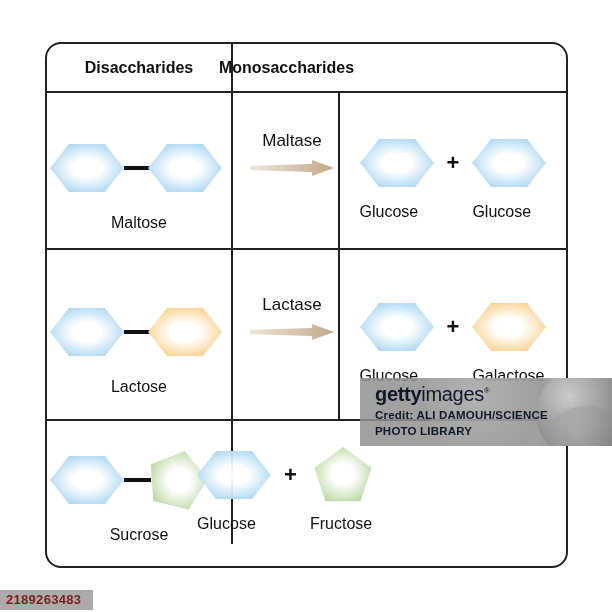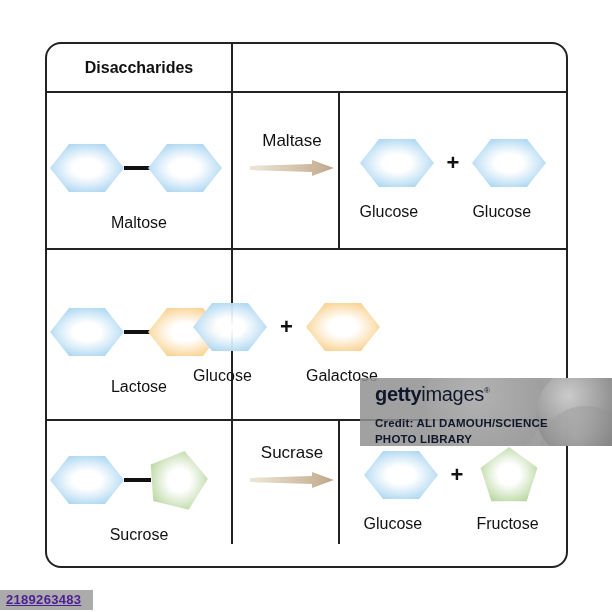--- a/index.html
+++ b/index.html
@@ -79,31 +79,31 @@
   }
   .wm-sphere.s3 {
     left: 180px; bottom: -50px; width: 90px; height: 90px;
     background: radial-gradient(circle at 40% 35%, rgba(185,185,185,0.45), rgba(125,125,125,0.45) 75%);
   }
   .getty-line { position: relative; font-size: 20px; line-height: 1.05; letter-spacing: -0.3px; }
   .getty-bold { font-weight: bold; }
   .getty-light { font-weight: normal; }
   .getty-reg { font-size: 8px; vertical-align: super; }
   .wm-credit {
-    position: relative; margin-top: 11px;
+    position: relative; margin-top: 3px;
     font-size: 11.5px; font-weight: bold; line-height: 1.35;
     letter-spacing: 0.2px;
   }
 
   
   .id-badge {
     position: absolute; left: 0; top: 590px; z-index: 6;
-    background: #ababab; color: #4c1d95;
+    background: #ababab; color: #7f1d1d;
     font-size: 13px; font-weight: bold;
-    padding: 2px 12px 3px 6px; letter-spacing: 0.3px; text-decoration: underline;
+    padding: 2px 12px 3px 6px; letter-spacing: 0.3px;
   }
 
   .defs-holder { position: absolute; width: 0; height: 0; }
 </style>
 </head>
 <body>
 
 <div class="canvas">
 
   <svg class="defs-holder" aria-hidden="true">
@@ -126,20 +126,21 @@
         <linearGradient id="grad-arrow" x1="0" y1="0" x2="1" y2="0">
      <stop offset="0" stop-color="#ece6d8"></stop>
      <stop offset="1" stop-color="#c2a88b"></stop>
    </linearGradient>
       </defs>
   </svg>
 
   <div class="sugar-table">
     <div class="header-row">
       <div class="header-cell col-border">Disaccharides</div>
+      <div class="header-cell">Monosaccharides</div>
     </div>
     <div id="rows">
   <div class="data-row">
     <div class="cell dis-cell col-border">
       <div class="shape-slot dis-diagram"><svg width="182" height="66" viewBox="0 0 182 66">
                 <polygon points="2,33 21,9 57,9 76,33 57,57 21,57" fill="url(#grad-blue)"></polygon>
                 <line x1="76" y1="33" x2="102" y2="33" stroke="#111111" stroke-width="4"></line>
                 <polygon points="100,33 119,9 155,9 174,33 155,57 119,57" fill="url(#grad-blue)"></polygon>
               </svg></div>
       <div class="shape-label dis-label">Maltose</div>
@@ -171,20 +172,26 @@
 
   <div class="data-row">
     <div class="cell dis-cell col-border">
       <div class="shape-slot dis-diagram"><svg width="182" height="66" viewBox="0 0 182 66">
                 <polygon points="2,33 21,9 57,9 76,33 57,57 21,57" fill="url(#grad-blue)"></polygon>
                 <line x1="76" y1="33" x2="102" y2="33" stroke="#111111" stroke-width="4"></line>
                 <polygon points="100,33 119,9 155,9 174,33 155,57 119,57" fill="url(#grad-orange)"></polygon>
               </svg></div>
       <div class="shape-label dis-label">Lactose</div>
     </div>
+    <div class="cell enz-cell col-border">
+      <div class="enzyme-label">Lactase</div>
+      <div class="arrow-slot"><svg width="84" height="20" viewBox="0 0 84 20">
+     <polygon points="0,8 62,6 62,2 84,10 62,18 62,14 0,12" fill="url(#grad-arrow)"></polygon>
+   </svg></div>
+    </div>
     <div class="cell mono-cell">
       <div class="mono-row">
               <div class="mono-unit">
                 <div class="shape-slot"><svg width="74" height="58" viewBox="0 0 74 58">
                     <polygon points="0,29 19,5 55,5 74,29 55,53 19,53" fill="url(#grad-blue)"></polygon>
                   </svg></div>
                       <div class="shape-label">Glucose</div>
               </div>
               <div class="plus-sign">+</div>
               <div class="mono-unit">
@@ -199,26 +206,20 @@
 
   <div class="data-row">
     <div class="cell dis-cell col-border">
       <div class="shape-slot dis-diagram"><svg width="182" height="66" viewBox="0 0 182 66">
                 <polygon points="2,33 21,9 57,9 76,33 57,57 21,57" fill="url(#grad-blue)"></polygon>
                 <line x1="76" y1="33" x2="103" y2="33" stroke="#111111" stroke-width="4"></line>
                 <polygon points="136.5,3.9 159.9,31.8 140.6,62.7 105.3,53.9 102.7,17.6" fill="url(#grad-green)"></polygon>
               </svg></div>
       <div class="shape-label dis-label">Sucrose</div>
     </div>
-    <div class="cell enz-cell col-border">
-      <div class="enzyme-label">Sucrase</div>
-      <div class="arrow-slot"><svg width="84" height="20" viewBox="0 0 84 20">
-     <polygon points="0,8 62,6 62,2 84,10 62,18 62,14 0,12" fill="url(#grad-arrow)"></polygon>
-   </svg></div>
-    </div>
     <div class="cell mono-cell">
       <div class="mono-row">
               <div class="mono-unit">
                 <div class="shape-slot"><svg width="74" height="58" viewBox="0 0 74 58">
                     <polygon points="0,29 19,5 55,5 74,29 55,53 19,53" fill="url(#grad-blue)"></polygon>
                   </svg></div>
                       <div class="shape-label">Glucose</div>
               </div>
               <div class="plus-sign">+</div>
               <div class="mono-unit">

